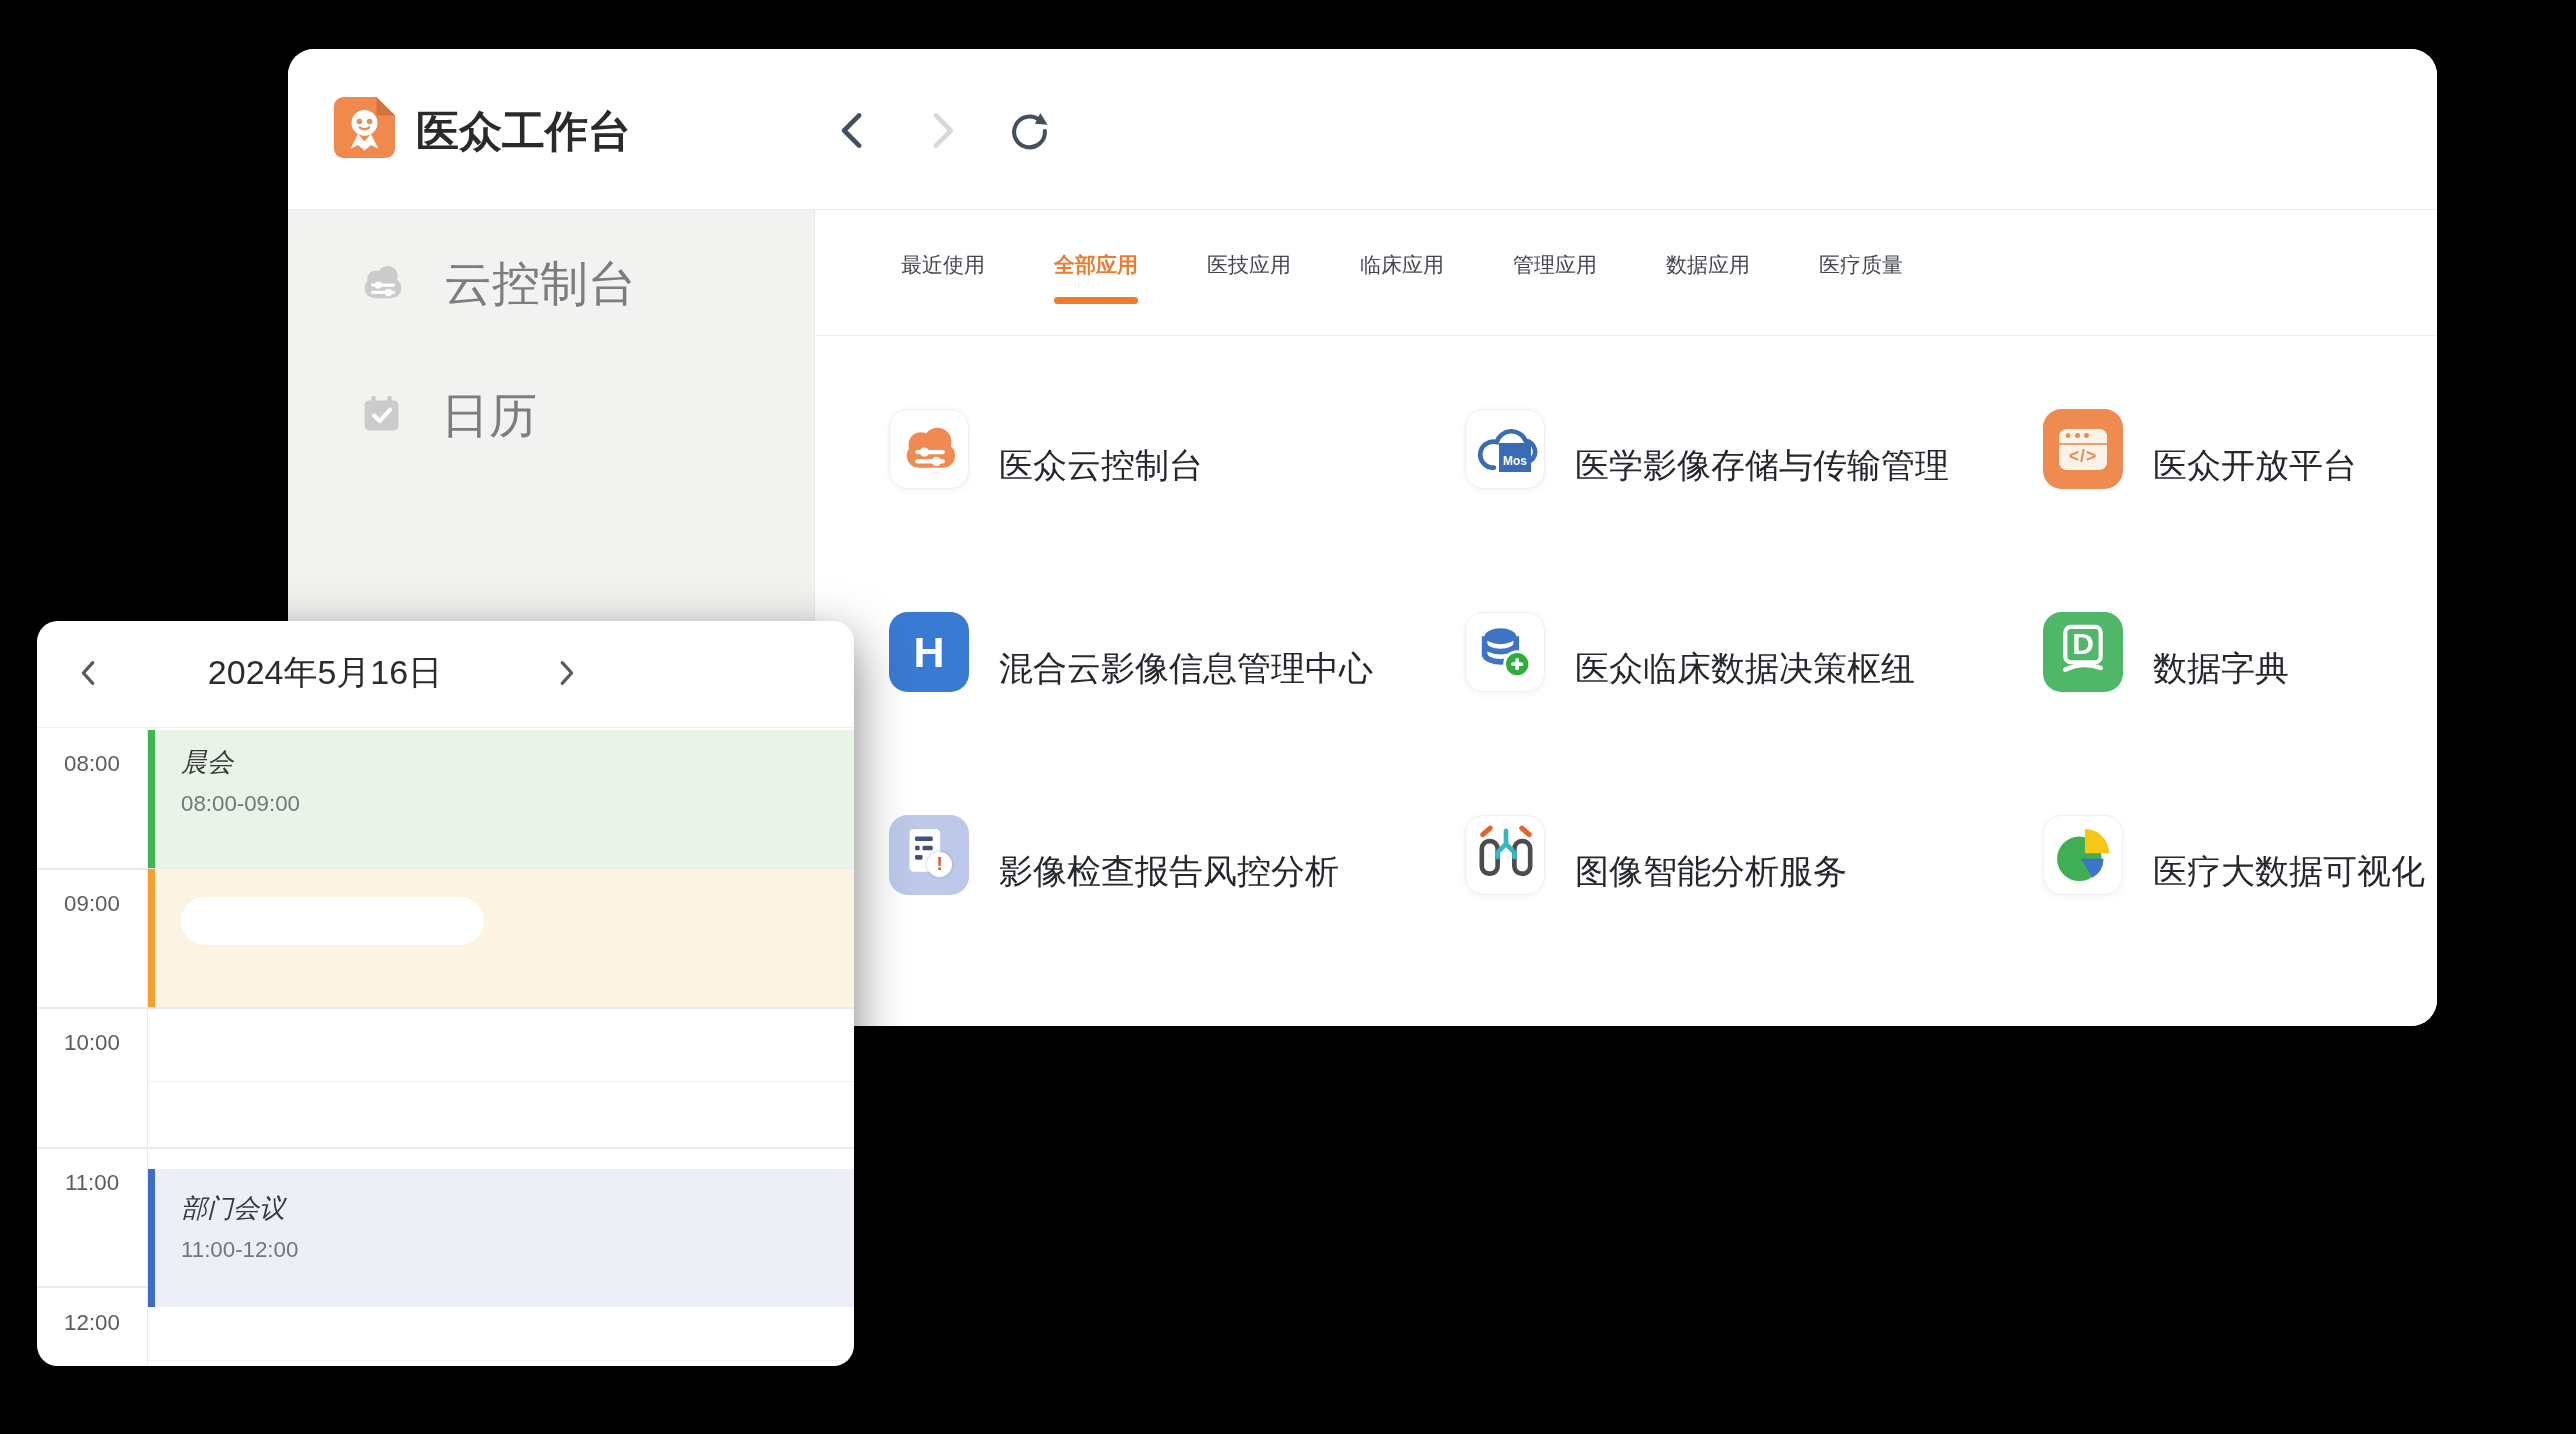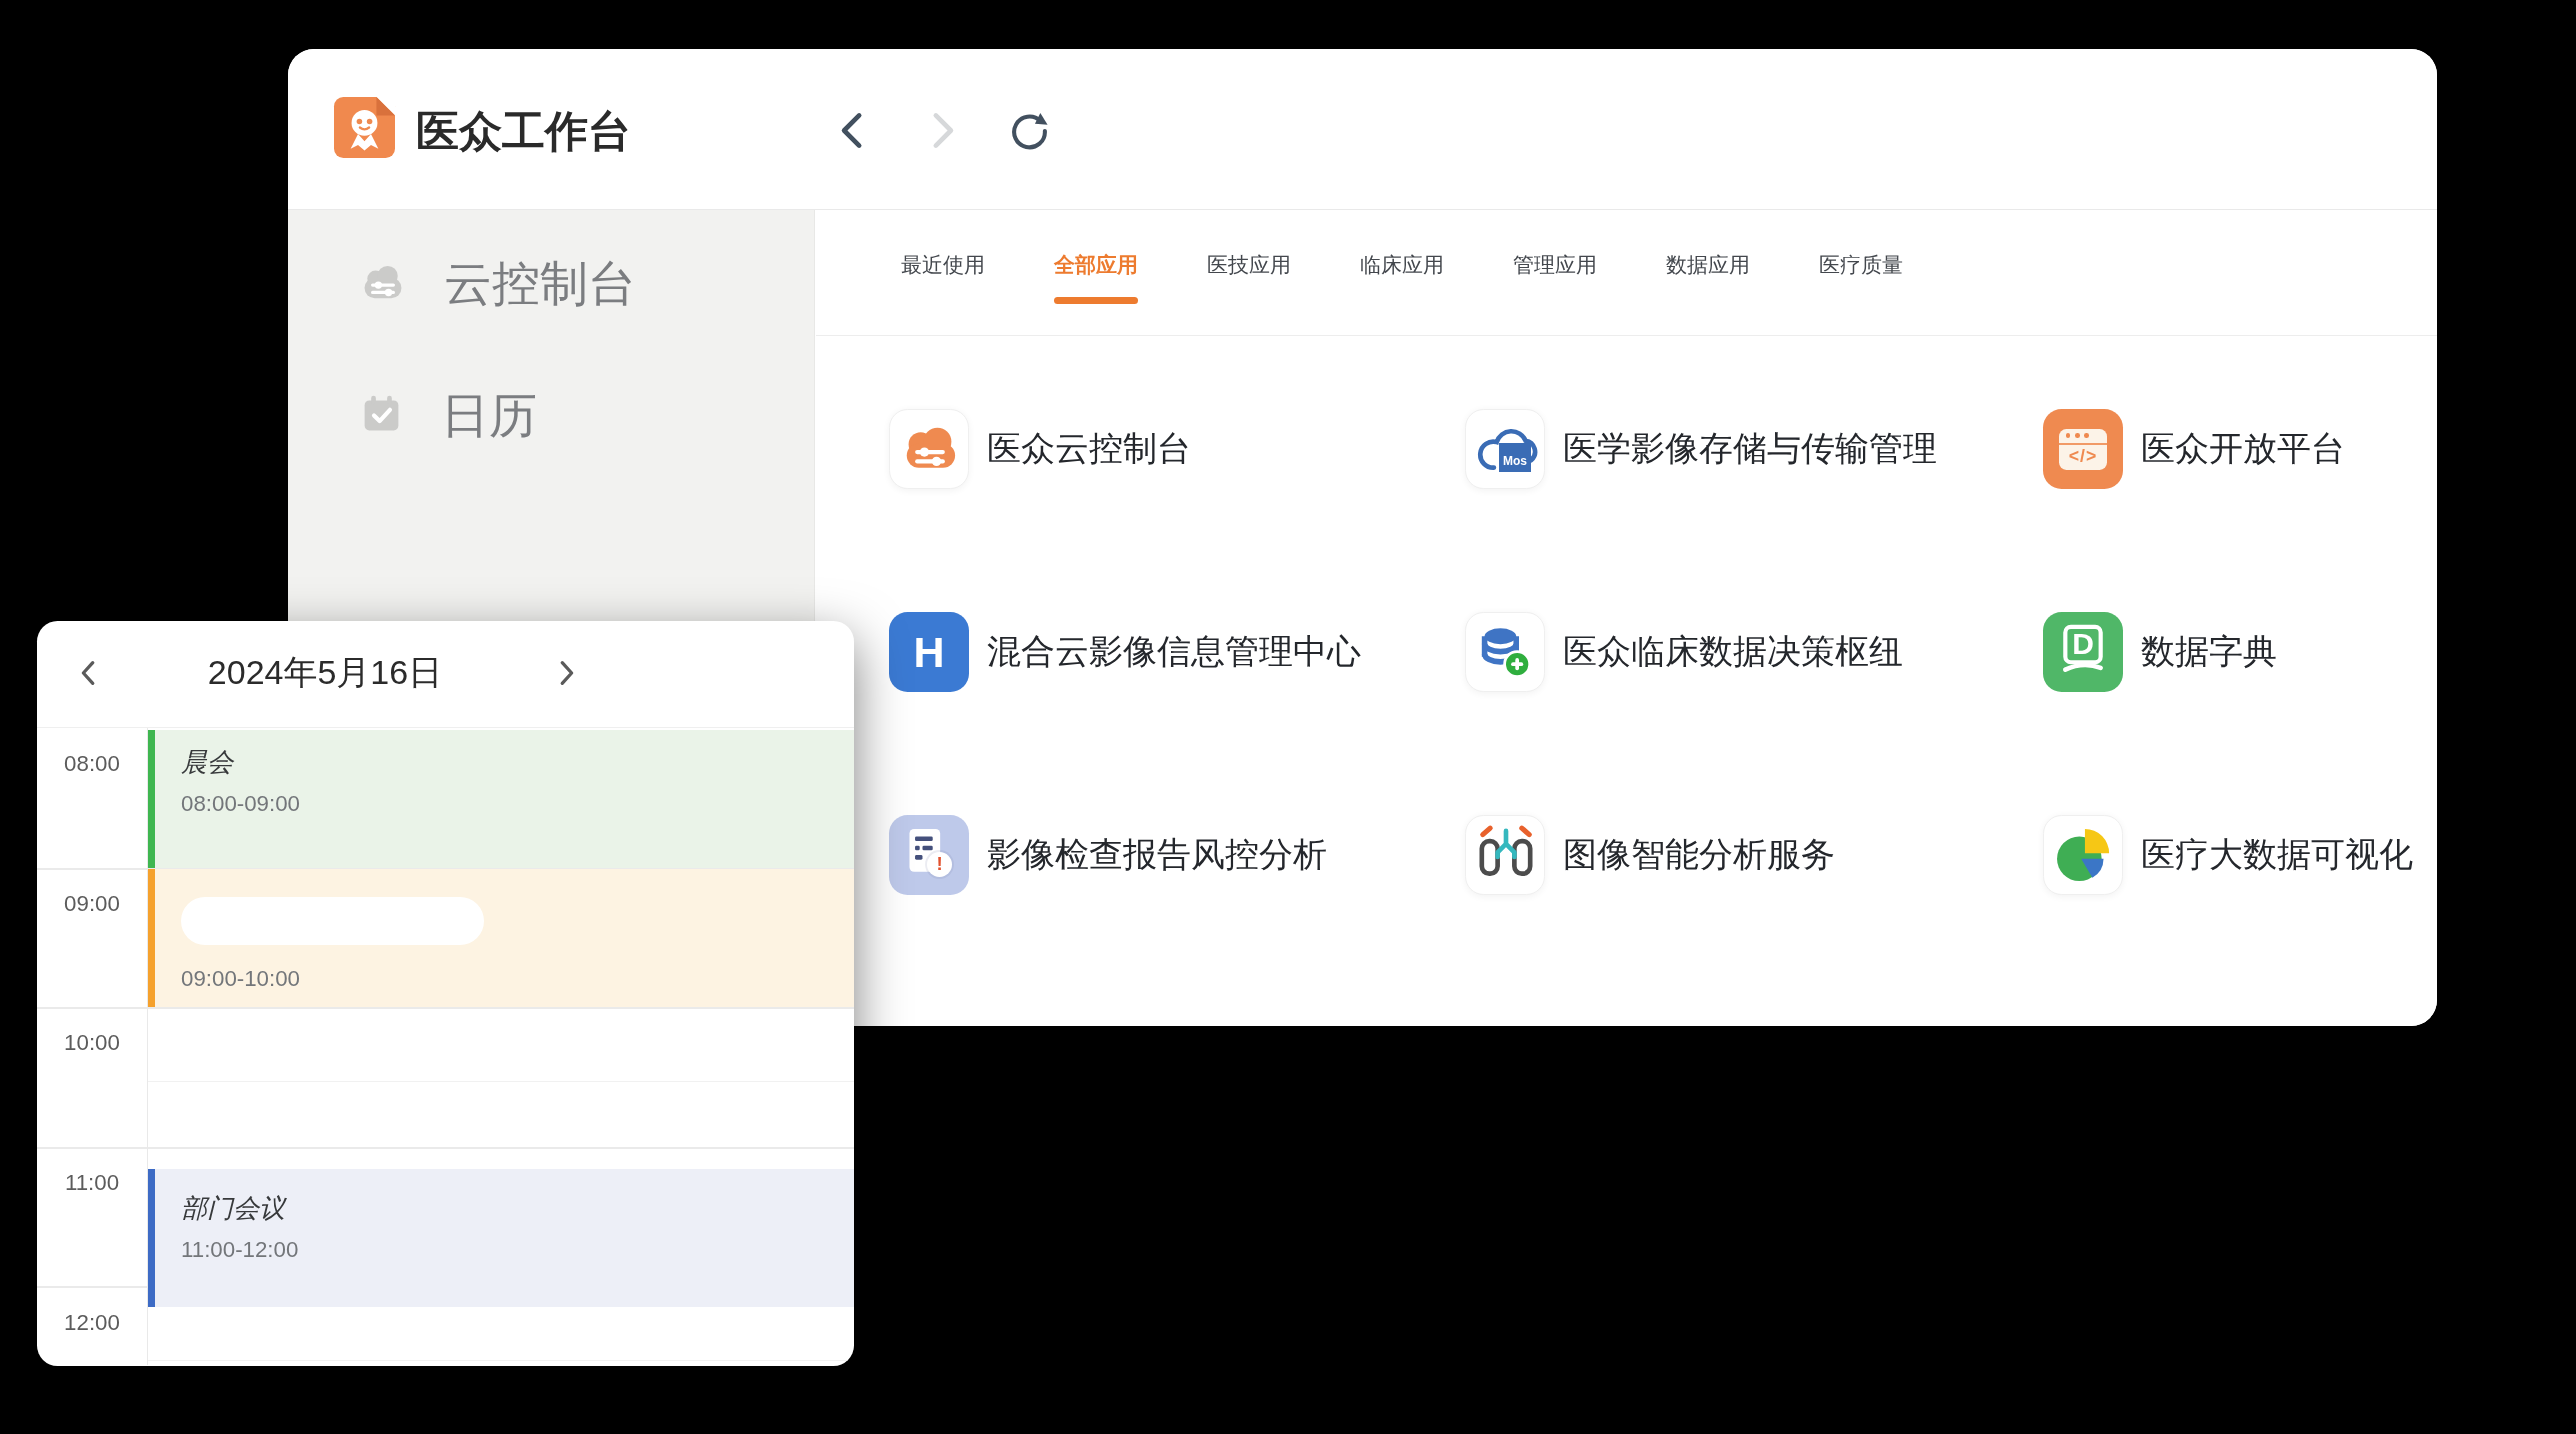--- a/index.html
+++ b/index.html
@@ -32,21 +32,21 @@
   .content{position:absolute;left:528px;top:161px;width:1621px;height:816px;background:#fff;}
   .tabs{display:flex;gap:69px;padding:41px 0 0 85px;border-bottom:1.9px solid #ededed;height:84px;
         box-sizing:content-box;align-items:flex-start;}
   .tab{font-size:21px;color:#43474d;position:relative;padding-bottom:32px;cursor:pointer;white-space:nowrap;}
   .tab.active{color:#ED7B2F;font-weight:600;}
   .tab.active::after{content:'';position:absolute;left:0;right:0;bottom:7.4px;height:6.5px;
         border-radius:3.7px;background:#ED7B2F;}
 
   .app-grid{display:grid;grid-template-columns:576px 578px 467px;row-gap:123px;
             margin:73px 0 0 73px;}
-  .app{display:flex;align-items:center;gap:18px;cursor:pointer;}
+  .app{display:flex;align-items:flex-end;gap:30px;cursor:pointer;}
   .app-label{font-size:34px;font-weight:500;color:#24272c;white-space:nowrap;}
 
   .tile{position:relative;width:80px;height:80px;border-radius:18.6px;flex:0 0 auto;overflow:hidden;}
   .tile.light{background:#fff;border:1.9px solid #efefef;box-sizing:border-box;
               box-shadow:0 1.9px 7.4px rgba(0,0,0,.05);}
   .tile svg{position:absolute;left:0;top:0;}
 
   .h-tile{background:#3b7ad3;display:flex;align-items:center;justify-content:center;}
   .h-letter{color:#fff;font-size:43px;font-weight:800;font-family:"Liberation Sans",sans-serif;}
 
@@ -323,21 +323,20 @@
       <div class="time-label" style="top:442px">11:00</div>
       <div class="time-label" style="top:582px">12:00</div>
 
       <div class="event ev-green">
         <div class="ev-title">晨会</div>
         <div class="ev-time">08:00-09:00</div>
       </div>
 
       <div class="event ev-orange" style="padding-top:17px;">
         <div class="ev-pill"></div>
-        <div class="ev-time" style="margin-top:0">09:00-10:00</div>
       </div>
 
       <div class="event ev-blue">
         <div class="ev-title">部门会议</div>
         <div class="ev-time">11:00-12:00</div>
       </div>
     </div>
   </div>
 
 </div>

